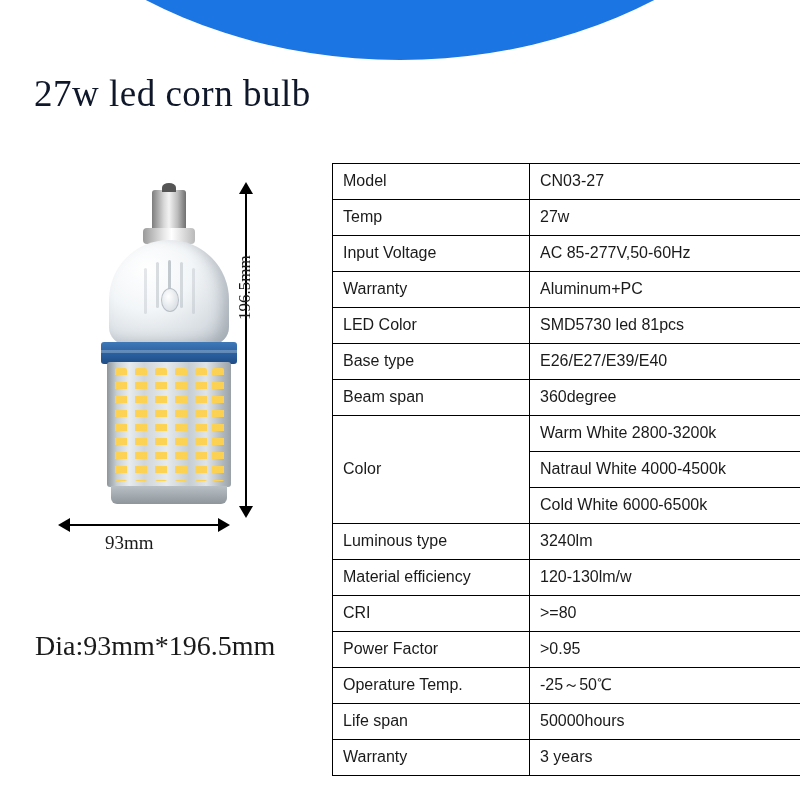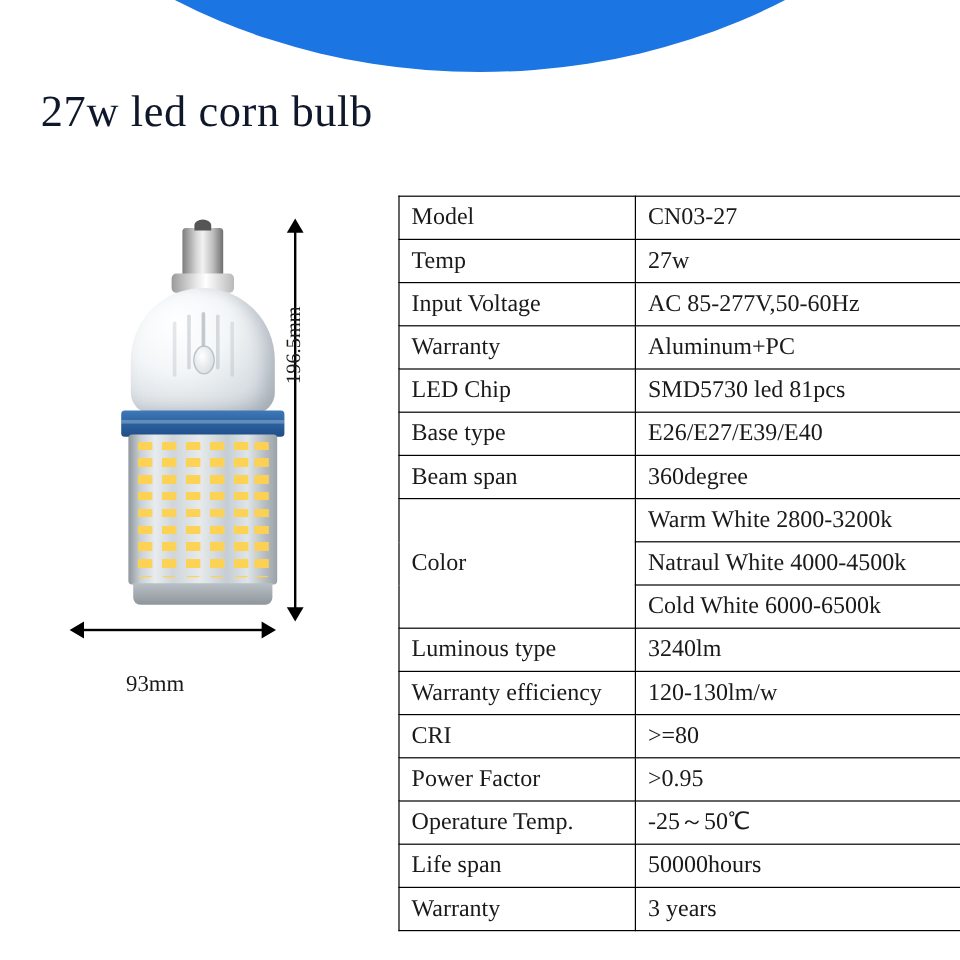--- a/index.html
+++ b/index.html
@@ -219,21 +219,20 @@
     border-bottom: 7px solid transparent;
   }
   #dim-horiz::before { left: -10px; border-right: 12px solid #000; }
   #dim-horiz::after { right: -10px; border-left: 12px solid #000; }
   #dim-horiz-label {
     position: absolute;
     left: 65px;
     top: 372px;
     font-size: 19px;
     white-space: nowrap;
-    margin-top: 28px;
   }
 
   #dim-summary {
     position: absolute;
     left: -5px;
     top: 470px;
     font-size: 28px;
     white-space: nowrap;
   }
 
@@ -243,22 +242,22 @@
     left: 332px;
     top: 163px;
     width: 456px;
     border-collapse: collapse;
     table-layout: fixed;
   }
   #spec-table td {
     border: 1px solid #000;
     height: 35px;
     padding: 0 0 0 10px;
-    font-size: 20px;
-    font-family: Liberation Serif, serif;
+    font-size: 16px;
+    font-family: Liberation Sans, sans-serif;
     vertical-align: middle;
     line-height: 1.15;
   }
   #spec-table td.label { width: 186px; }
   #spec-table td.value { width: 268px; }
 </style>
 </head>
 <body>
 
 <div id="banner">
@@ -287,20 +286,21 @@
     </div>
     <div class="bulb-foot"></div>
   </div>
 
   <div id="dim-vert"></div>
   <div id="dim-vert-label">196.5mm</div>
 
   <div id="dim-horiz"></div>
   <div id="dim-horiz-label">93mm</div>
 
+  <div id="dim-summary">Dia:93mm*196.5mm</div>
 </div>
 
 <table id="spec-table">
   <tbody>
     <tr>
       <td class="label">Model</td>
       <td class="value">CN03-27</td>
     </tr>
     <tr>
       <td class="label">Temp</td>
@@ -308,21 +308,21 @@
     </tr>
     <tr>
       <td class="label">Input Voltage</td>
       <td class="value">AC 85-277V,50-60Hz</td>
     </tr>
     <tr>
       <td class="label">Warranty</td>
       <td class="value">Aluminum+PC</td>
     </tr>
     <tr>
-      <td class="label">LED Chip</td>
+      <td class="label">LED Color</td>
       <td class="value">SMD5730 led 81pcs</td>
     </tr>
     <tr>
       <td class="label">Base type</td>
       <td class="value">E26/E27/E39/E40</td>
     </tr>
     <tr>
       <td class="label">Beam span</td>
       <td class="value">360degree</td>
     </tr>
@@ -336,21 +336,21 @@
     </tr>
     <tr>
       <td class="value">Cold White     6000-6500k</td>
     </tr>
 
     <tr>
       <td class="label">Luminous type</td>
       <td class="value">3240lm</td>
     </tr>
     <tr>
-      <td class="label">Warranty efficiency</td>
+      <td class="label">Material efficiency</td>
       <td class="value">120-130lm/w</td>
     </tr>
     <tr>
       <td class="label">CRI</td>
       <td class="value">&gt;=80</td>
     </tr>
     <tr>
       <td class="label">Power Factor</td>
       <td class="value">&gt;0.95</td>
     </tr>

